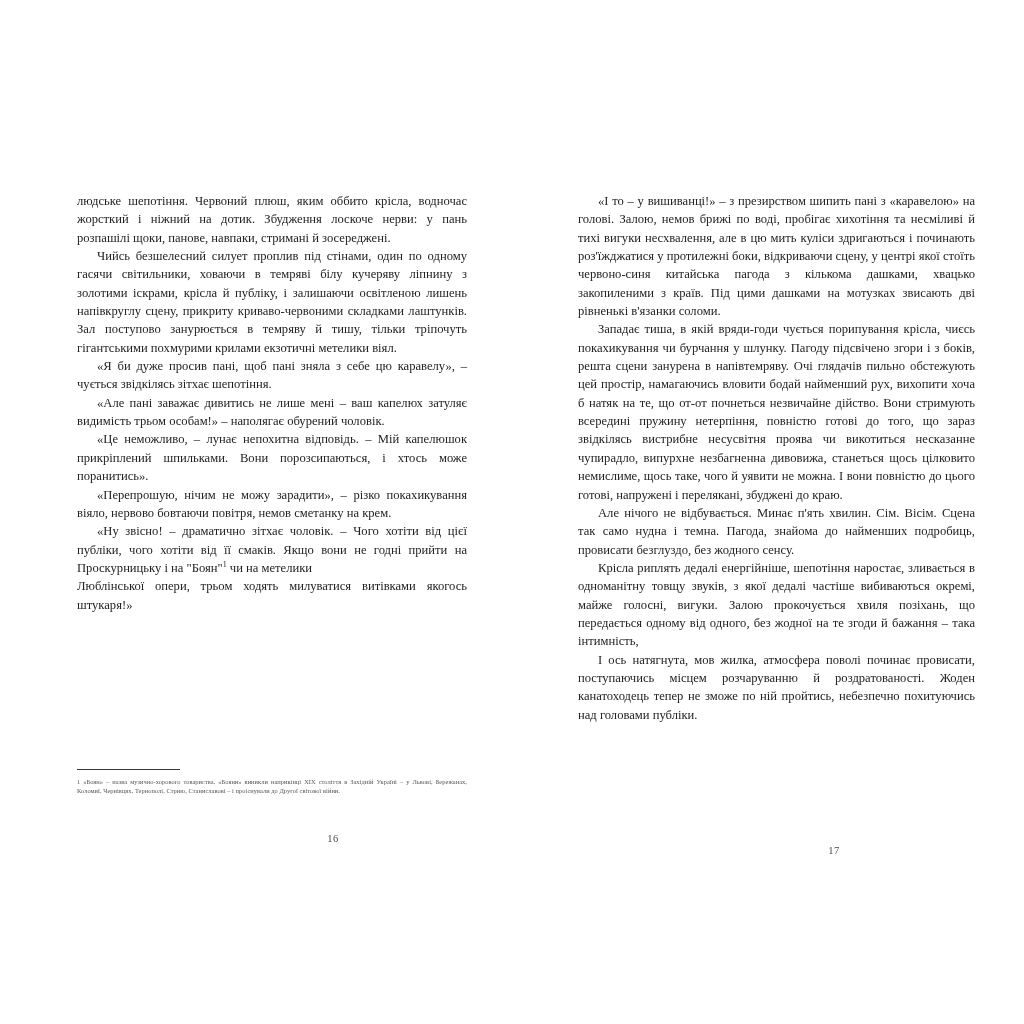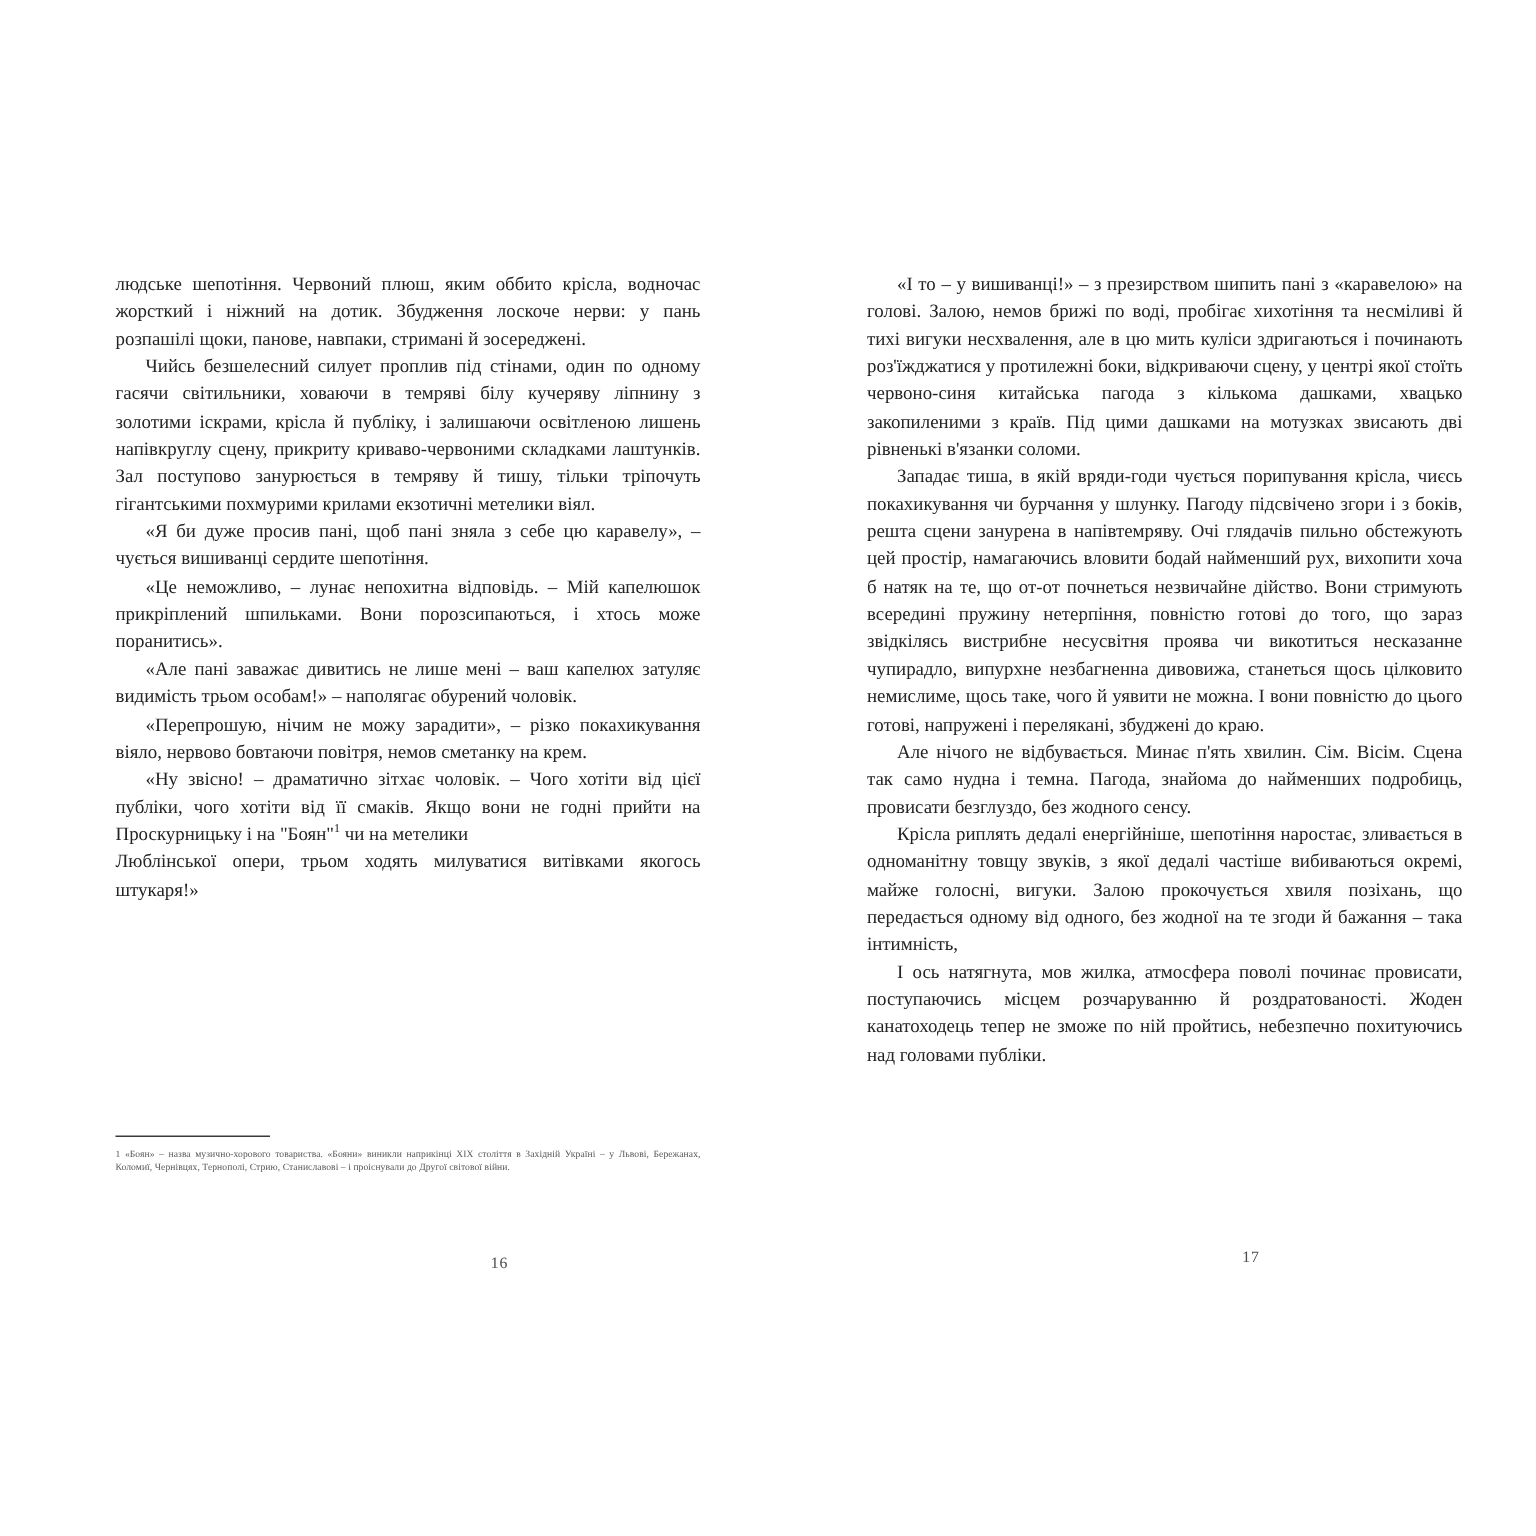--- a/index.html
+++ b/index.html
@@ -13,20 +13,21 @@
     font-family: "Liberation Serif", "DejaVu Serif", serif;
     color: #1c1c1c;
     position: relative;
     overflow: hidden;
   }
 
   .spread {
     position: absolute;
     inset: 0;
     display: flex;
+    margin-top: 12px;
   }
 
   .page {
     position: relative;
     width: 512px;
     height: 1024px;
     box-sizing: border-box;
   }
 
   .page-left  { padding: 180px 45px 0 77px; }
@@ -82,43 +83,43 @@
 
   .folio {
     position: absolute;
     bottom: 0;
     width: 100%;
     text-align: center;
     font-size: 10.5px;
     letter-spacing: 0.6px;
     color: #4a4a4a;
   }
-  .page-left  .folio { bottom: 176px; }
+  .page-left  .folio { bottom: 192px; }
   .page-right .folio { bottom: 180px; }
 
   .gutter {
     position: absolute;
     left: 512px;
     top: 0;
     width: 0;
     height: 1024px;
   }
 </style>
 </head>
 <body>
 
 <div class="spread">
 
   <div class="page page-left">
     <div class="textblock">
       <p class="no-indent">людське шепотіння. Червоний плюш, яким оббито крісла, водночас жорсткий і ніжний на дотик. Збудження лоскоче нерви: у пань розпашілі щоки, панове, навпаки, стримані й зосереджені.</p>
       <p>Чийсь безшелесний силует проплив під стінами, один по одному гасячи світильники, ховаючи в темряві білу кучеряву ліпнину з золотими іскрами, крісла й публіку, і залишаючи освітленою лишень напівкруглу сцену, прикриту криваво-червоними складками лаштунків. Зал поступово занурюється в темряву й тишу, тільки тріпочуть гігантськими похмурими крилами екзотичні метелики віял.</p>
-      <p>«Я би дуже просив пані, щоб пані зняла з себе цю каравелу», – чується вишиванці сердите шепотіння.</p>
+      <p>«Я би дуже просив пані, щоб пані зняла з себе цю каравелу», – чується звідкілясь зітхає шепотіння.</p>
+      <p>«Але пані заважає дивитись не лише мені – ваш капелюх затуляє видимість трьом особам!» – наполягає обурений чоловік.</p>
       <p>«Це неможливо, – лунає непохитна відповідь. – Мій капелюшок прикріплений шпильками. Вони порозсипаються, і хтось може поранитись».</p>
-      <p>«Але пані заважає дивитись не лише мені – ваш капелюх затуляє видимість трьом особам!» – наполягає обурений чоловік.</p>
       <p>«Перепрошую, нічим не можу зарадити», – різко покахикування віяло, нервово бовтаючи повітря, немов сметанку на крем.</p>
       <p><span>«Ну звісно! – драматично зітхає чоловік. – Чого хотіти від цієї публіки, чого хотіти від її смаків. Якщо вони не годні прийти на Проскурницьку і на "Боян"</span><sup class="fn-ref">1</sup><span> чи на метелики</span></p>
       <p class="no-indent">Люблінської опери, трьом ходять милуватися витівками якогось штукаря!»</p>
     </div>
 
     <div class="footnote-zone">
       <div class="footnote-rule"></div>
       <div class="footnote-text"><span class="footnote-marker">1</span> <span>«Боян» – назва музично-хорового товариства. «Бояни» виникли наприкінці XIX століття в Західній Україні – у Львові, Бережанах, Коломиї, Чернівцях, Тернополі, Стрию, Станиславові – і проіснували до Другої світової війни.</span></div>
     </div>
 

